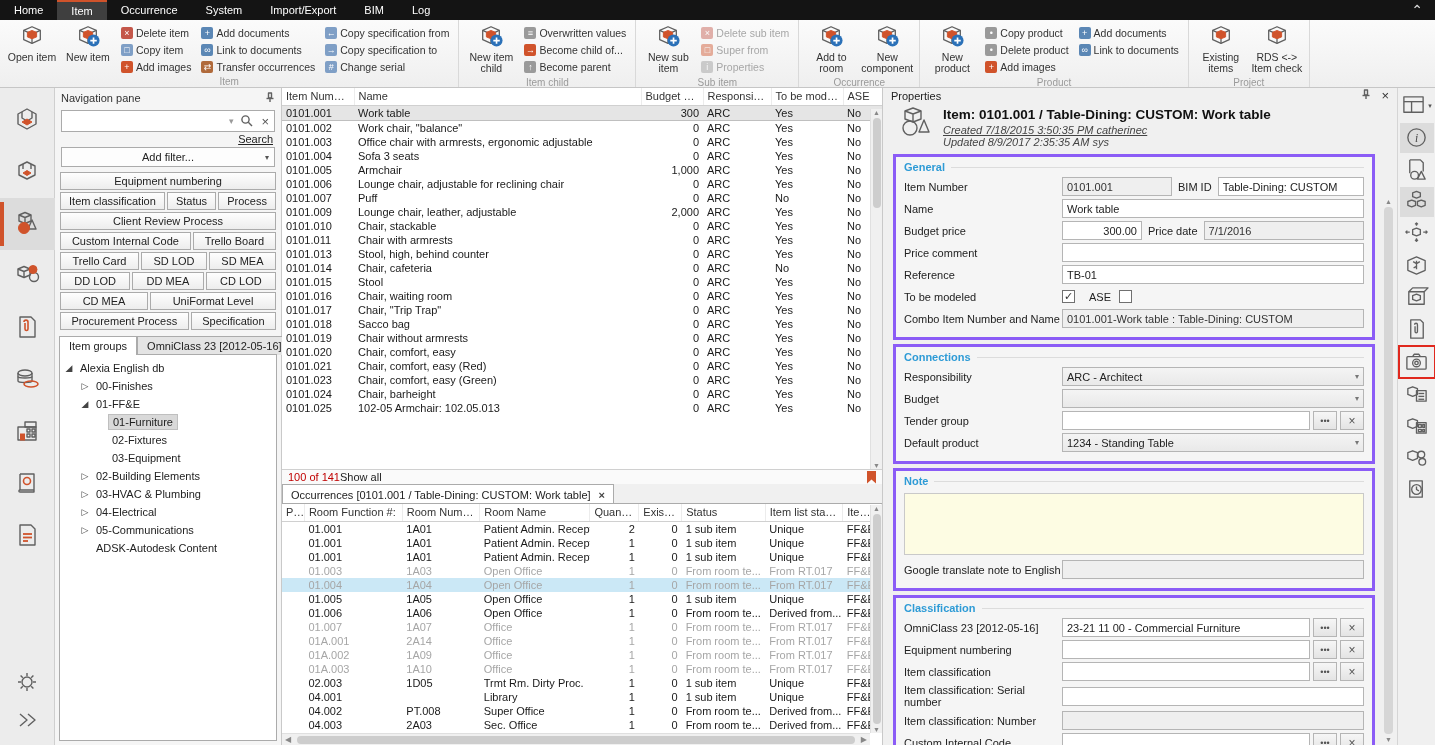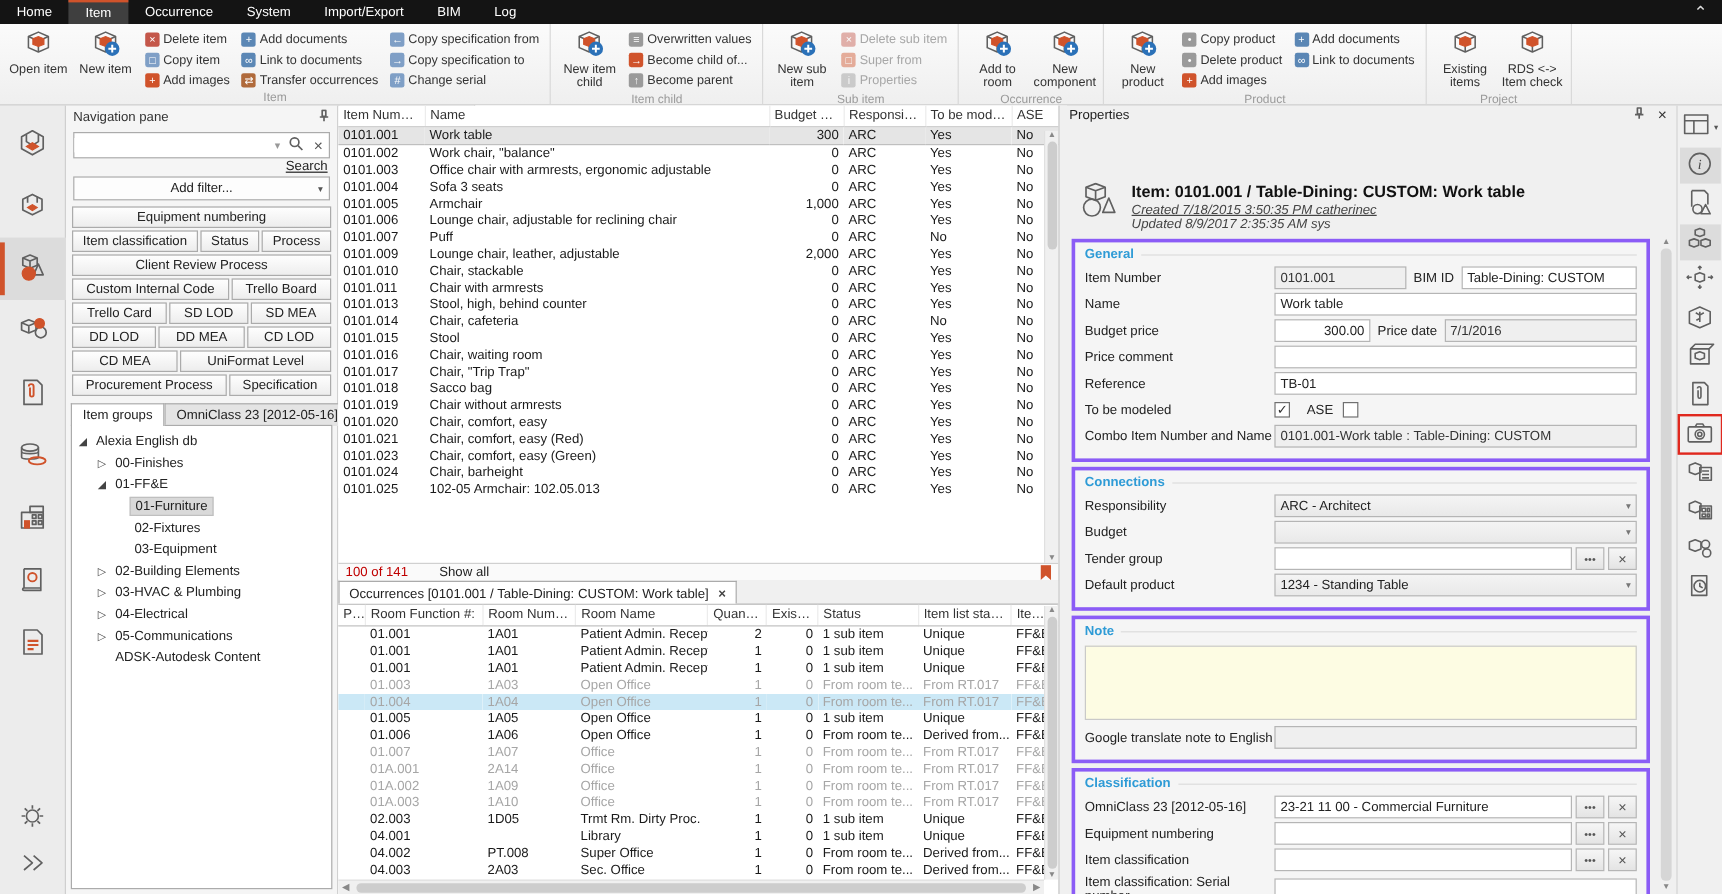--- a/index.html
+++ b/index.html
@@ -74,21 +74,21 @@
   .grid { width:100%; border-collapse:collapse; table-layout:fixed; background:#fff; }
   .grid th { font-weight:normal; text-align:left; border-bottom:1px solid #d0d0d0; border-right:1px solid #ececec;
     padding:1px 4px; height:17px; background:#fff; color:#333; overflow:hidden; white-space:nowrap; text-overflow:ellipsis; }
   .grid td { padding:0 4px; height:14px; line-height:14px; white-space:nowrap; overflow:hidden; color:#1a1a1a; }
   .grid tr.sel-gray td { background:#e5e5e5; border-top:1px solid #cfcfcf; border-bottom:1px solid #bfbfbf; }
   .grid tr.sel-blue td { background:#cbe8f6; }
   .grid tr.dim td { color:#a6a6a6; }
   .num { text-align:right; }
   #items-body { position:absolute; left:0; top:0; width:588px; }
   #items-footer { position:absolute; left:0; top:381px; width:600px; height:15px; background:#fafafa;
-    border-top:1px solid #d0d0d0; display:flex; align-items:center; padding:0 6px; gap:26px; }
+    border-top:1px solid #d0d0d0; display:flex; align-items:center; padding:0 6px; gap:0; }
   #items-count { color:#c00000; }
   #items-showall { color:#222; }
   .bookmark { margin-left:auto; width:9px; height:13px; background:#d0532b;
     clip-path:polygon(0 0,100% 0,100% 100%,50% 70%,0 100%); }
   
   .vscroll { position:absolute; right:0; width:12px; background:#f0f0f0; border-left:1px solid #e0e0e0;
     display:flex; flex-direction:column; align-items:center; font-size:7px; color:#888; }
   .vscroll .thumb { width:8px; background:#cdcdcd; border-radius:4px; margin:2px auto; }
   .hscroll { position:absolute; left:0; bottom:0; height:12px; background:#f0f0f0; border-top:1px solid #e0e0e0;
     display:flex; align-items:center; font-size:8px; color:#888; }
@@ -97,21 +97,21 @@
   #occ-panel { position:absolute; left:0; top:396px; width:600px; height:261px; }
 
   
   #props { position:absolute; left:882px; top:88px; width:515px; height:657px; background:#f0f0f0;
     border-left:1px solid #c9c9c9; display:flex; flex-direction:column; overflow:hidden; }
   .props-title { height:20px; display:flex; align-items:center; padding:0 8px; gap:10px; }
   .props-title .sp { flex:1; }
   #props-scroll { position:absolute; right:2px; top:110px; bottom:2px; width:13px; background:#f0f0f0;
     display:flex; flex-direction:column; align-items:center; font-size:7px; color:#888; }
   #props-scroll .thumb { width:9px; flex:1; background:#d6d6d6; border-radius:4px; margin:2px 0; }
-  .props-head { display:flex; gap:10px; padding:4px 10px 2px 14px;margin-top:45px; }
+  .props-head { display:flex; gap:10px; padding:4px 10px 2px 14px; }
   .props-head .htxt .t1 { font-size:13.5px; font-weight:bold; color:#111; }
   .props-head .htxt .t2 { font-style:italic; color:#444; margin-top:2px;text-decoration:underline; }
   .props-head .htxt .t3 { font-style:italic; color:#444; }
   .section { border:3px solid #8b5cf6; background:#f5f5f5; margin:4px 22px 4px 10px; padding:2px 8px 6px 8px; }
   .sec-title { color:#2e9bd6; font-weight:bold; font-size:11px; margin:2px 0 4px 0; display:flex; align-items:center; gap:6px; }
   .sec-title::after { content:""; flex:1; height:1px; background:#dcdcdc; }
   .frow { display:flex; align-items:center; margin:3px 0; min-height:19px; }
   .flabel { width:158px; flex:0 0 158px; color:#222; }
   .fin { height:19px; border:1px solid #b5b5b5; background:#fff; padding:0 4px; display:flex; align-items:center;
     overflow:hidden; white-space:nowrap; }

